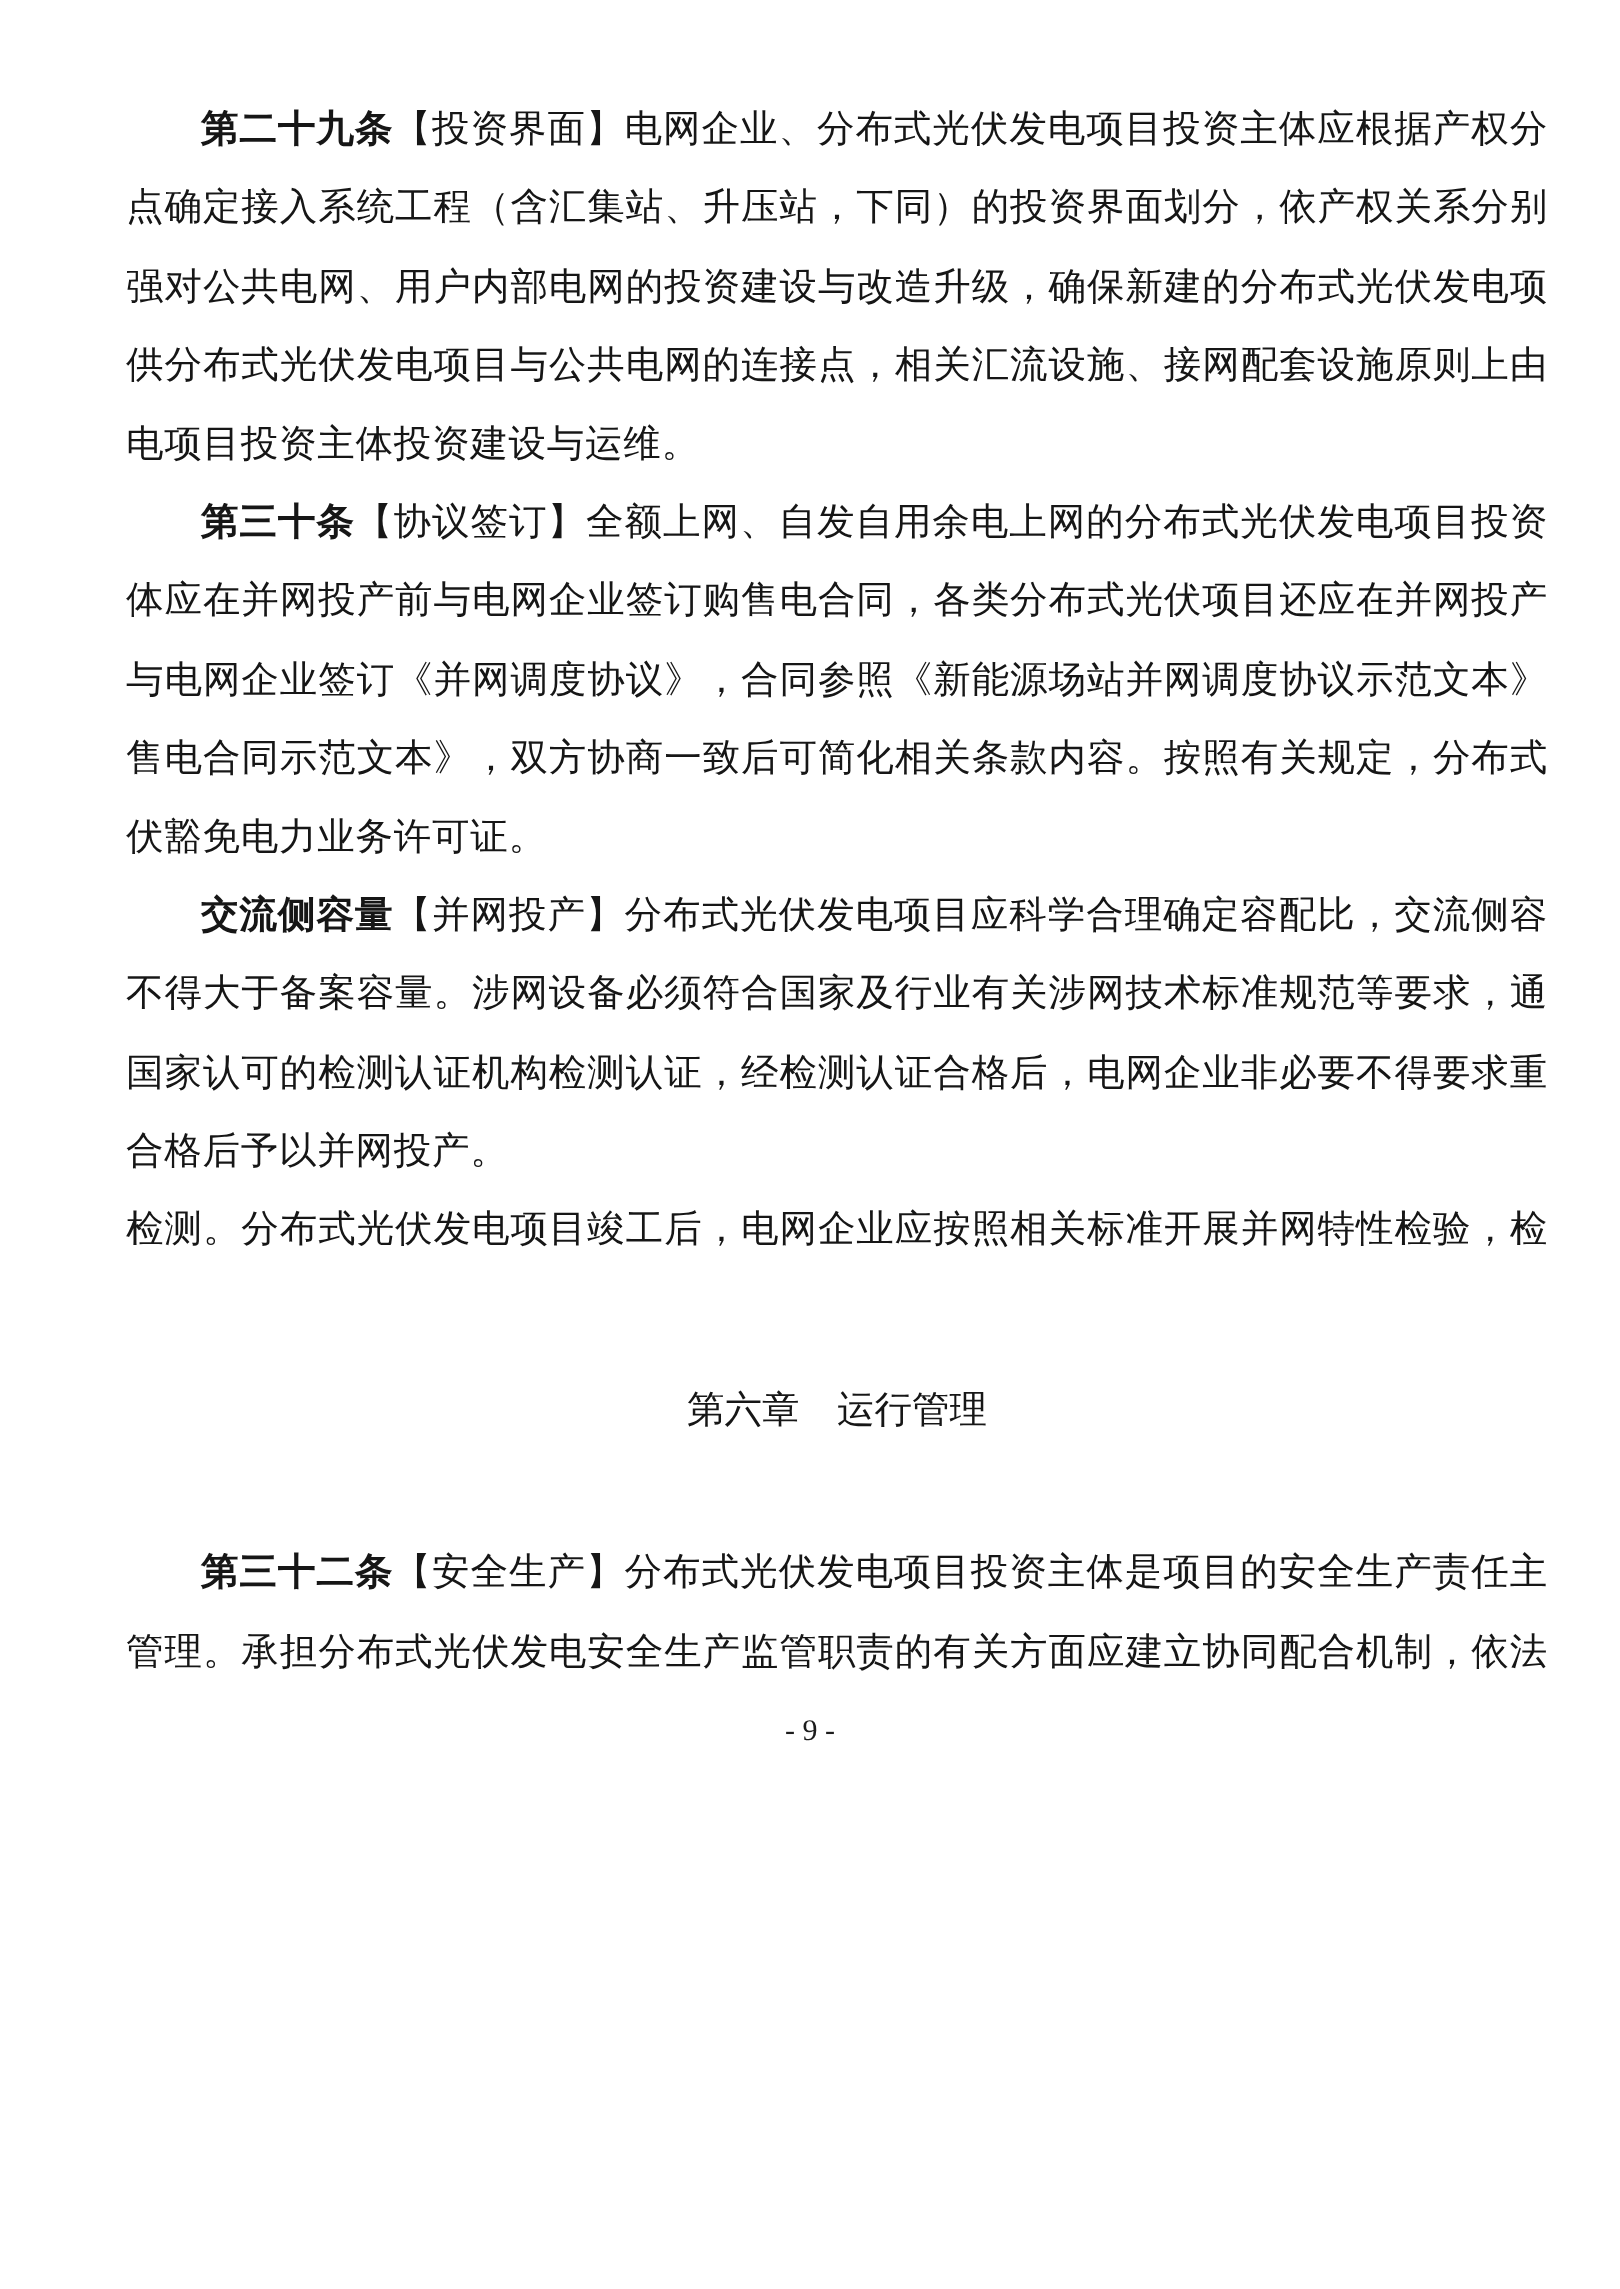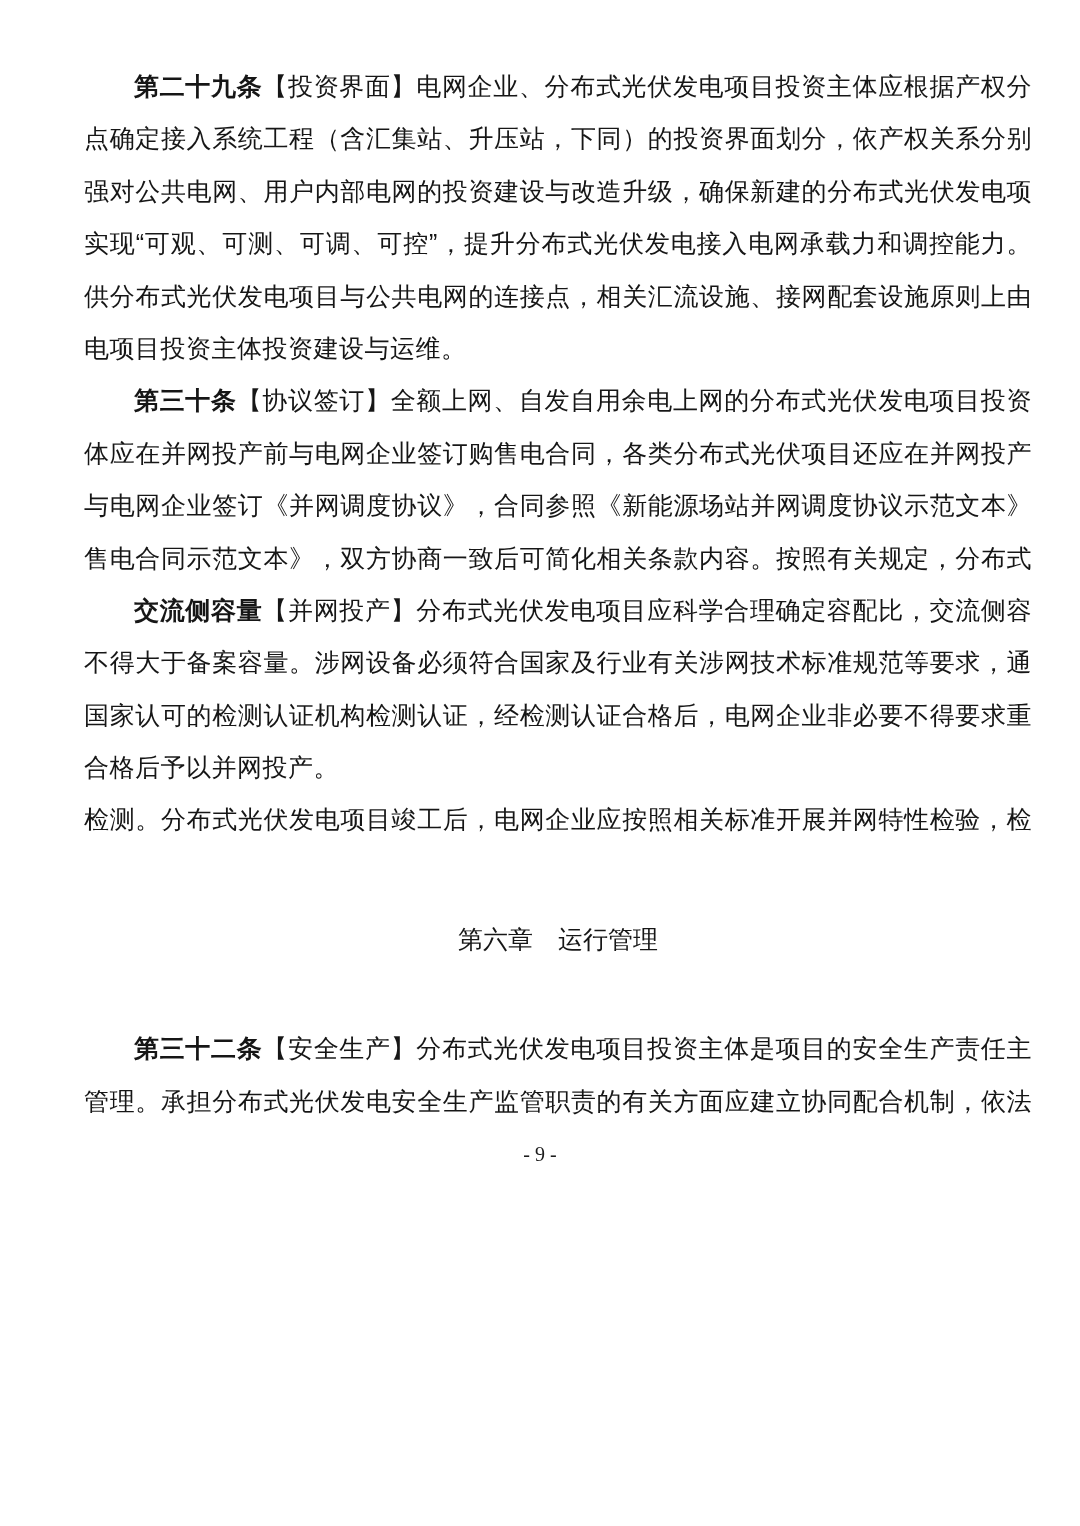--- a/index.html
+++ b/index.html
@@ -54,29 +54,29 @@
 </style>
 </head>
 <body>
 
 <div class="page">
   <div class="content">
 
     <div class="ln first"><span class="b">第二十九条</span><span>【投资界面】电网企业、分布式光伏发电项目投资主体应根据产权分界</span></div>
     <div class="ln"><span>点确定接入系统工程（含汇集站、升压站，下同）的投资界面划分，依产权关系分别加</span></div>
     <div class="ln"><span>强对公共电网、用户内部电网的投资建设与改造升级，确保新建的分布式光伏发电项目</span></div>
-    <div class="ln"><span>实现“可观、可测、可调、可控”，提升分布式光伏发电接入电网承载力和调控能力。</span></div>
 
     <div class="ln"><span>供分布式光伏发电项目与公共电网的连接点，相关汇流设施、接网配套设施原则上由发</span></div>
     <div class="ln end"><span>电项目投资主体投资建设与运维。</span></div>
 
     <div class="ln first"><span class="b">第三十条</span><span>【协议签订】全额上网、自发自用余电上网的分布式光伏发电项目投资主</span></div>
     <div class="ln"><span>体应在并网投产前与电网企业签订购售电合同，各类分布式光伏项目还应在并网投产前</span></div>
     <div class="ln"><span>与电网企业签订《并网调度协议》，合同参照《新能源场站并网调度协议示范文本》《购</span></div>
     <div class="ln"><span>售电合同示范文本》，双方协商一致后可简化相关条款内容。按照有关规定，分布式光</span></div>
+    <div class="ln end"><span>伏豁免电力业务许可证。</span></div>
 
     <div class="ln first"><span class="b">交流侧容量</span><span>【并网投产】分布式光伏发电项目应科学合理确定容配比，交流侧容量</span></div>
     <div class="ln"><span>不得大于备案容量。涉网设备必须符合国家及行业有关涉网技术标准规范等要求，通过</span></div>
     <div class="ln"><span>国家认可的检测认证机构检测认证，经检测认证合格后，电网企业非必要不得要求重复</span></div>
     <div class="ln end"><span>合格后予以并网投产。</span></div>
     <div class="ln"><span>检测。分布式光伏发电项目竣工后，电网企业应按照相关标准开展并网特性检验，检验</span></div>
 
     <div class="sp-before-heading"></div>
     <div class="heading"><span>第六章　运行管理</span></div>
     <div class="sp-after-heading"></div>

